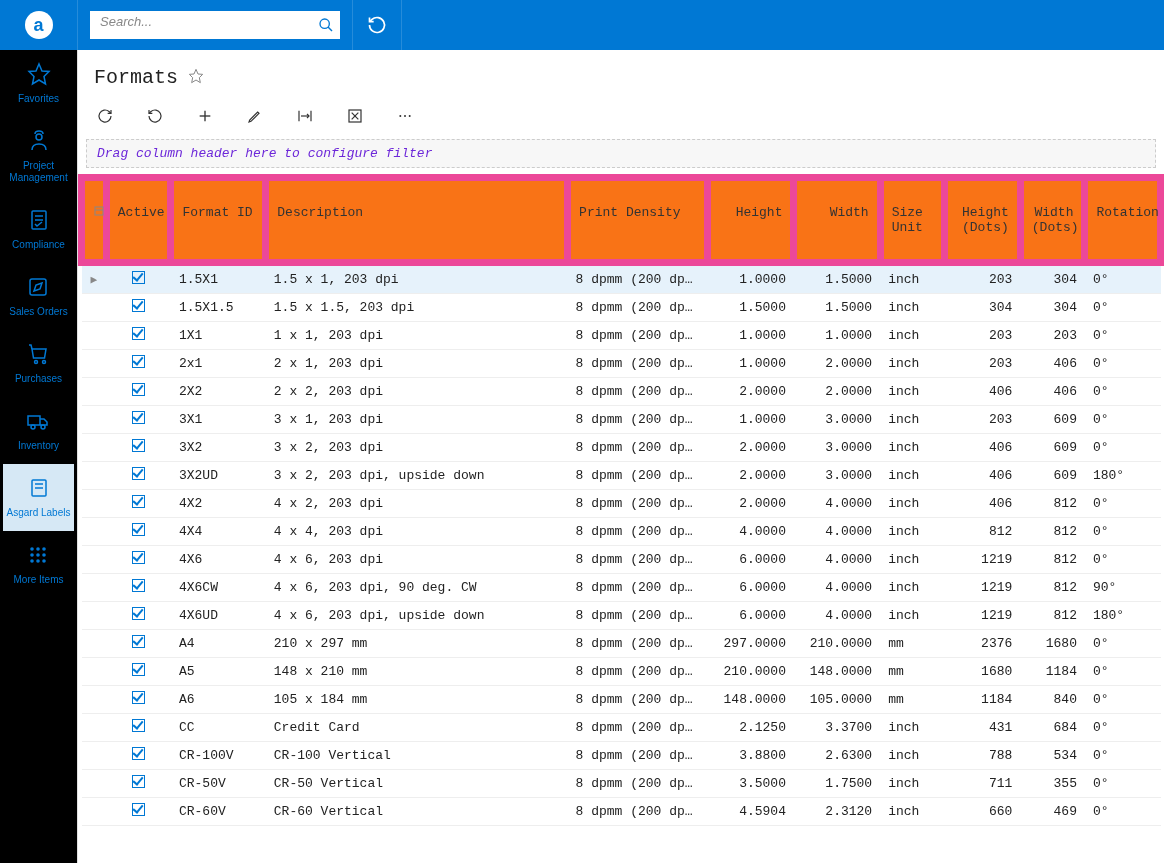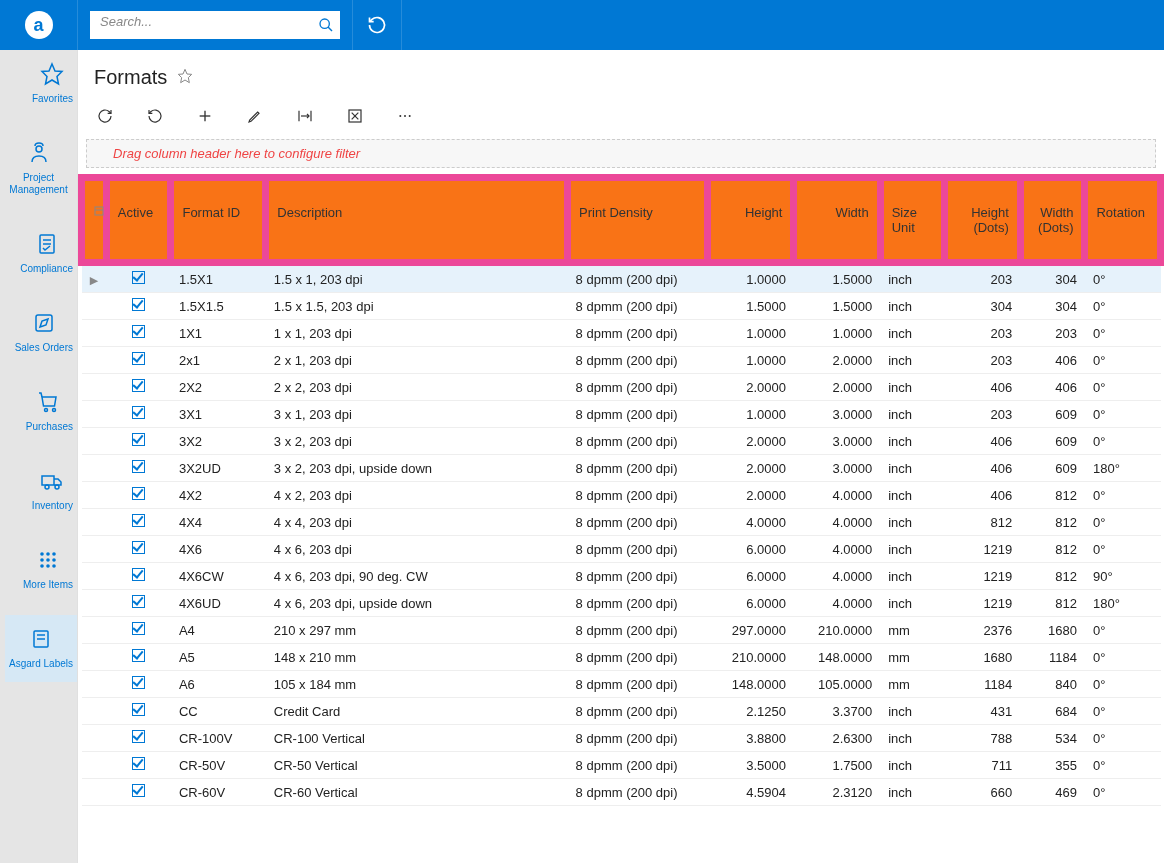--- a/index.html
+++ b/index.html
@@ -9,32 +9,32 @@
 .logo-cell { width: 78px; height: 50px; display: flex; align-items: center; justify-content: center; border-right: 1px solid rgba(255,255,255,0.15); }
 .logo-circle { width: 28px; height: 28px; background: #fff; border-radius: 50%; display: flex; align-items: center; justify-content: center; color: #0078d4; font-weight: bold; font-size: 18px; }
 .search-cell { padding: 0 12px; }
 .search-wrap { position: relative; width: 250px; }
 .search-input { width: 100%; height: 28px; border: none; padding: 0 30px 8px 10px; font-size: 13px; font-style: italic; color: #555; background: #fff; }
 .search-input::placeholder { font-style: italic; color: #888; }
 .search-icon-btn { position: absolute; right: 4px; top: 4px; width: 20px; height: 20px; display: flex; align-items: center; justify-content: center; color: #0078d4; cursor: pointer; }
 .refresh-cell { width: 50px; height: 50px; display: flex; align-items: center; justify-content: center; border-left: 1px solid rgba(255,255,255,0.15); border-right: 1px solid rgba(255,255,255,0.15); cursor: pointer; }
 .refresh-cell svg { color: #fff; }
 .body { display: flex; flex: 1; min-height: 0; }
-.sidebar { width: 78px; background: #e5e5e5; border-right: 1px solid #e0e0e0; display: flex; flex-direction: column; align-items: flex-end; gap: 12px; }
+.sidebar { width: 78px; background: #000000; border-right: 1px solid #e0e0e0; display: flex; flex-direction: column; align-items: center; }
 .nav-item { display: flex; flex-direction: column; align-items: center; justify-content: center; padding: 12px 4px; cursor: pointer; color: #0078d4; font-size: 10px; text-align: center; line-height: 1.2; gap: 4px; }
 .nav-item.active { background: #d6e8f5; }
 .nav-item svg { width: 24px; height: 24px; }
 .nav-label { max-width: 74px; }
-.main { flex: 1; display: flex; flex-direction: column; min-width: 0; }
+.main { flex: 1; display: flex; flex-direction: column; min-width: 0; font-family: Liberation Mono, monospace; }
 .page-header { padding: 16px 16px 8px 16px; display: flex; align-items: center; gap: 10px; }
 .page-title { font-size: 20px; font-weight: 400; color: #222; }
 .fav-star { color: #888; cursor: pointer; }
 .toolbar { display: flex; gap: 28px; padding: 8px 16px 12px 16px; align-items: center; }
 .tool-btn { width: 22px; height: 22px; display: flex; align-items: center; justify-content: center; cursor: pointer; color: #333; }
-.filter-bar { margin: 0 8px; border: 1px dashed #ccc; background: #f7f7f7; padding: 6px 26px; font-style: italic; color: #ef4444; font-size: 13px; }
+.filter-bar { margin: 0 8px; border: 1px dashed #ccc; background: #f7f7f7; padding: 6px 10px; font-style: italic; color: #6d28d9; font-size: 13px; }
 .grid-wrap { flex: 1; overflow: auto; margin: 6px 0 0 0; }
 table.grid { border-collapse: collapse; width: 100%; table-layout: fixed; }
 table.grid th { background: #f97316; border: 7px solid #ec4899; padding: 24px 8px; font-weight: 400; color: #333; font-size: 13px; text-align: left; vertical-align: top; height: 40px; }
 table.grid th.num, table.grid td.num { text-align: right; }
 table.grid td { border-bottom: 1px solid #eee; padding: 5px 8px; font-size: 13px; color: #222; white-space: nowrap; overflow: hidden; text-overflow: ellipsis; }
 table.grid tr.row.selected { background: #e6f2fb; }
 .sel-col { width: 22px; text-align: center; }
 .active-col { width: 60px; text-align: center; }
 .chk { display: inline-block; width: 13px; height: 13px; border: 1.5px solid #0078d4; position: relative; }
 .chk.checked::after { content: ""; position: absolute; left: 2px; top: -1px; width: 4px; height: 8px; border: solid #0078d4; border-width: 0 2px 2px 0; transform: rotate(40deg); }
@@ -110,41 +110,41 @@
         </div>
         <div class="nav-item">
           <span><svg viewBox="0 0 24 24" fill="none" stroke="currentColor" stroke-width="1.5">
               <rect x="2" y="7" width="12" height="9"></rect>
               <path d="M14 10h4l3 3v3h-7"></path>
               <circle cx="7" cy="18" r="2"></circle>
               <circle cx="17" cy="18" r="2"></circle>
             </svg></span>
           <span class="nav-label">Inventory</span>
         </div>
+        <div class="nav-item active">
+          <span><svg viewBox="0 0 24 24" fill="none" stroke="currentColor" stroke-width="1.5">
+              <rect x="5" y="4" width="14" height="16" rx="1"></rect>
+              <line x1="8" y1="8" x2="16" y2="8"></line>
+              <line x1="8" y1="12" x2="16" y2="12"></line>
+            </svg></span>
+          <span class="nav-label">Asgard Labels</span>
+        </div>
         <div class="nav-item">
           <span><svg viewBox="0 0 24 24" fill="currentColor">
               <circle cx="6" cy="6" r="1.8"></circle>
               <circle cx="12" cy="6" r="1.8"></circle>
               <circle cx="18" cy="6" r="1.8"></circle>
               <circle cx="6" cy="12" r="1.8"></circle>
               <circle cx="12" cy="12" r="1.8"></circle>
               <circle cx="18" cy="12" r="1.8"></circle>
               <circle cx="6" cy="18" r="1.8"></circle>
               <circle cx="12" cy="18" r="1.8"></circle>
               <circle cx="18" cy="18" r="1.8"></circle>
             </svg></span>
           <span class="nav-label">More Items</span>
-        </div>
-        <div class="nav-item active">
-          <span><svg viewBox="0 0 24 24" fill="none" stroke="currentColor" stroke-width="1.5">
-              <rect x="5" y="4" width="14" height="16" rx="1"></rect>
-              <line x1="8" y1="8" x2="16" y2="8"></line>
-              <line x1="8" y1="12" x2="16" y2="12"></line>
-            </svg></span>
-          <span class="nav-label">Asgard Labels</span>
         </div>
       </div>
 
     <div class="main">
       <div class="page-header">
         <span class="page-title">Formats</span>
         <span class="fav-star">
           <svg width="16" height="16" viewBox="0 0 24 24" fill="none" stroke="currentColor" stroke-width="1.5">
               <polygon points="12 2 15 9 22 9.5 17 14.5 18.5 22 12 18 5.5 22 7 14.5 2 9.5 9 9 12 2"></polygon>
             </svg>

